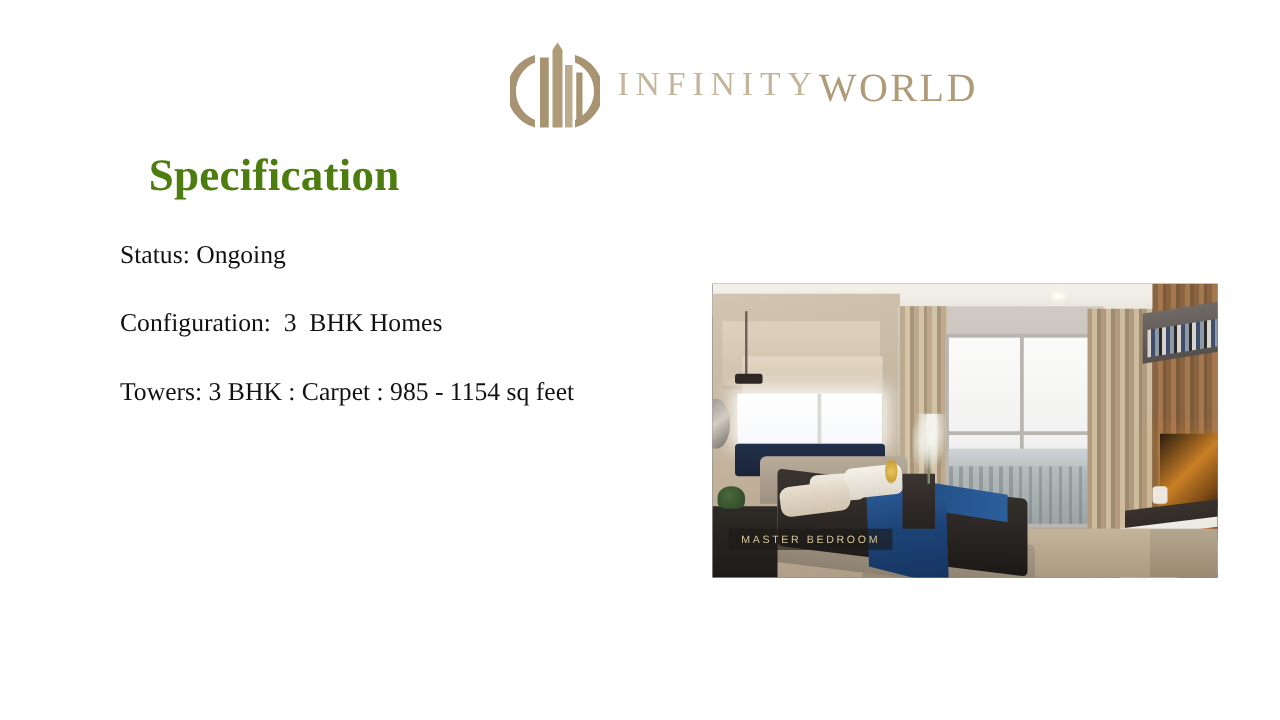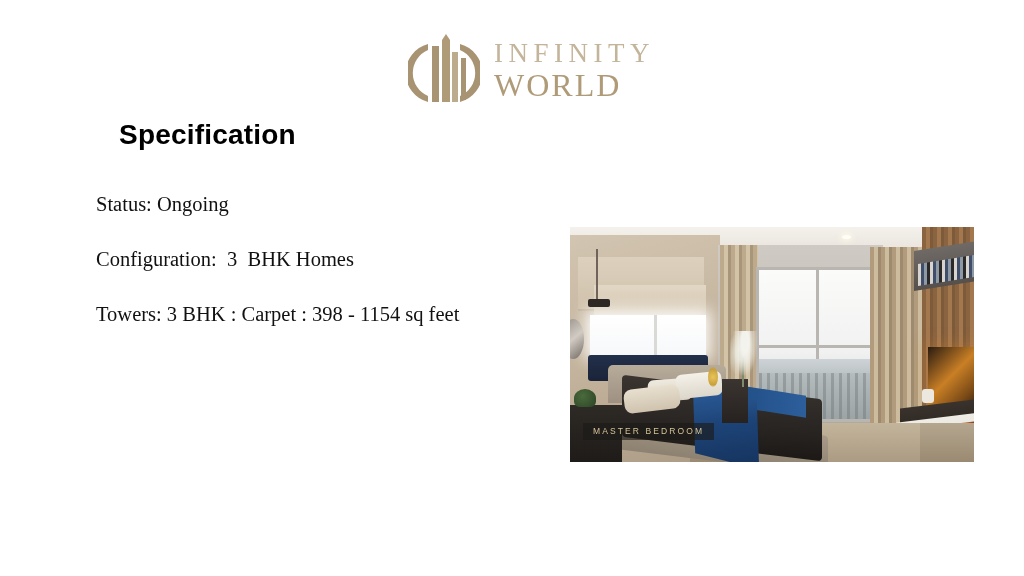--- a/index.html
+++ b/index.html
@@ -27,21 +27,21 @@
   }
   .brand-mark {
     width: 72px;
     height: 80px;
     flex: 0 0 72px;
     position: relative;
   }
   .brand-words {
     margin-left: 14px;
     display: flex;
-    flex-direction: column;
+    flex-direction: row;
     justify-content: center;
     line-height: 1;
   }
   .brand-line1 {
     font-family: "Liberation Serif", "DejaVu Serif", serif;
     font-size: 27px;
     letter-spacing: 5.5px;
     color: #c3b49a;
     margin-bottom: 2px;
   }
@@ -50,24 +50,24 @@
     font-size: 32px;
     letter-spacing: 2px;
     color: #b09b79;
   }
 
   
   .slide-title {
     position: absolute;
     left: 119px;
     top: 119px;
-    font-family: Liberation Sans, sans-serif;
+    font-family: Liberation Serif, serif;
     font-weight: bold;
-    font-size: 28px;
-    color: #000000;
+    font-size: 36px;
+    color: #4d7c0f;
     letter-spacing: 0.2px;
   }
 
   
   .spec-list {
     position: absolute;
     left: 96px;
     top: 191px;
     width: 430px;
   }
@@ -353,21 +353,21 @@
     <div class="brand-line1">INFINITY</div>
     <div class="brand-line2">WORLD</div>
   </div>
 </div>
 
 <div class="slide-title">Specification</div>
 
 <div class="spec-list">
   <div class="spec-line">Status: Ongoing</div>
   <div class="spec-line">Configuration:  3  BHK Homes</div>
-  <div class="spec-line">Towers: 3 BHK : Carpet : 398 - 1154 sq feet</div>
+  <div class="spec-line">Towers: 3 BHK : Carpet : 985 - 1154 sq feet</div>
 </div>
 
 <div class="render">
   <div class="render-scene">
     <div class="r-ceiling"></div>
     <div class="r-downlight" style="left:128px; top:14px;"></div>
     <div class="r-downlight" style="left:272px; top:8px;"></div>
 
     <div class="r-leftwall"></div>
     <div class="r-backwall"></div>

